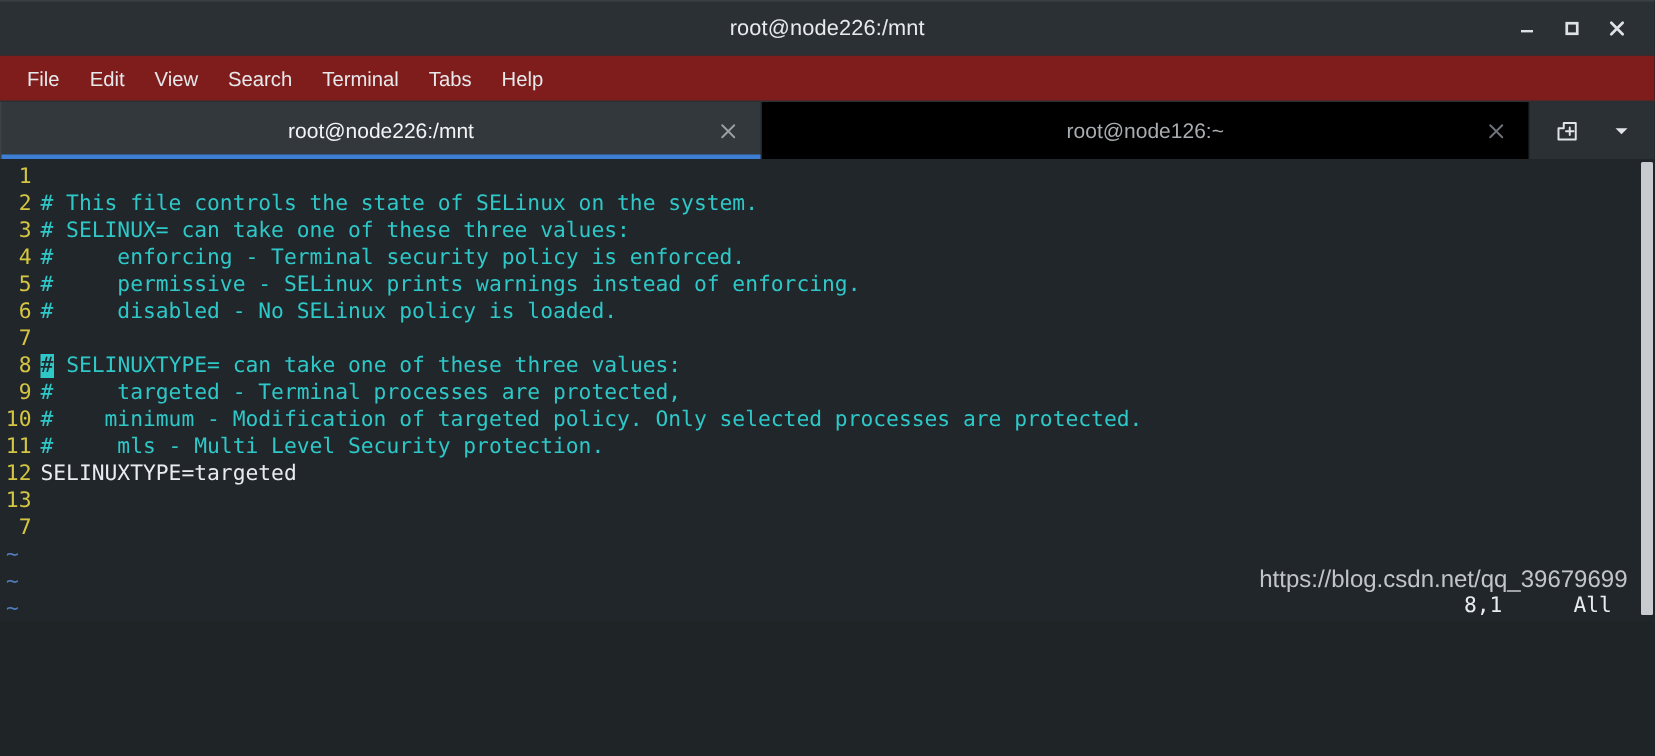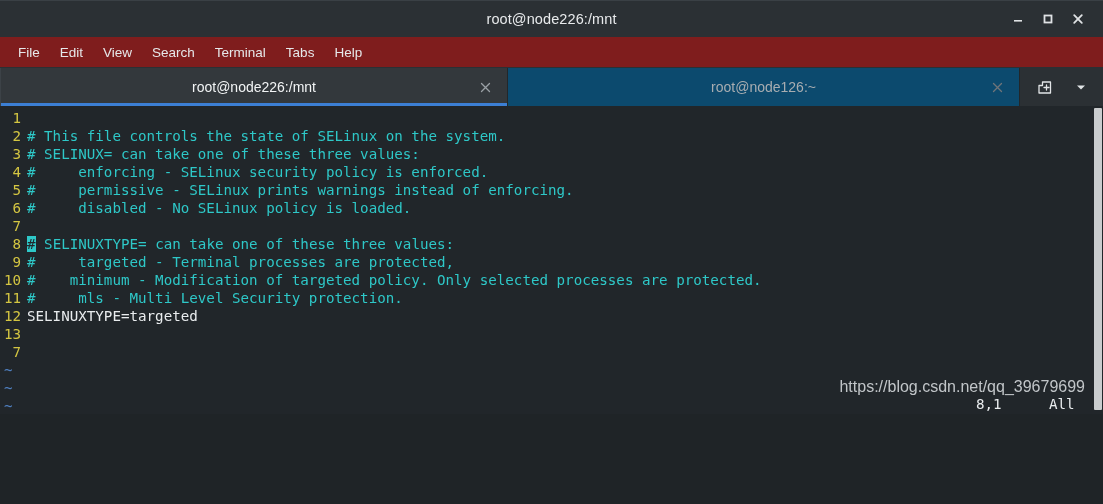--- a/index.html
+++ b/index.html
@@ -94,21 +94,21 @@
     box-sizing: border-box;
   }
   #tab-0 {
     width: 508px;
     background: #33383c;
     border-left: 1px solid #3c4247;
     border-right: 1px solid #22272a;
   }
   #tab-1 {
     width: 512px;
-    background: #0c4a6e;
+    background: #000000;
     border-right: 1px solid #22272a;
   }
   .tab-title {
     font-size: 14px;
     white-space: nowrap;
   }
   #tab-0 .tab-title { color: #f2f4f5; }
   #tab-1 .tab-title { color: #a8adb1; }
   .tab-close {
     position: absolute;
@@ -321,21 +321,21 @@
     </div>
   </div>
 
   <div id="terminal">
 
     <div id="screen">
       <div id="lines-container">
           <div class="row"><span class="lnum">1</span><span class="ltext"></span></div>
           <div class="row"><span class="lnum">2</span><span class="ltext"><span class="c-comment"># This file controls the state of SELinux on the system.</span></span></div>
           <div class="row"><span class="lnum">3</span><span class="ltext"><span class="c-comment"># SELINUX= can take one of these three values:</span></span></div>
-          <div class="row"><span class="lnum">4</span><span class="ltext"><span class="c-comment">#     enforcing - SELinux security policy is enforced.</span></span></div>
+          <div class="row"><span class="lnum">4</span><span class="ltext"><span class="c-comment">#     enforcing - Terminal security policy is enforced.</span></span></div>
           <div class="row"><span class="lnum">5</span><span class="ltext"><span class="c-comment">#     permissive - SELinux prints warnings instead of enforcing.</span></span></div>
           <div class="row"><span class="lnum">6</span><span class="ltext"><span class="c-comment">#     disabled - No SELinux policy is loaded.</span></span></div>
           <div class="row"><span class="lnum">7</span></div>
           <div class="row"><span class="lnum">8</span><span class="ltext"><span class="cursor">#</span><span class="c-comment"> SELINUXTYPE= can take one of these three values:</span></span></div>
           <div class="row"><span class="lnum">9</span><span class="ltext"><span class="c-comment">#     targeted - Terminal processes are protected,</span></span></div>
           <div class="row"><span class="lnum">10</span><span class="ltext"><span class="c-comment">#    minimum - Modification of targeted policy. Only selected processes are protected.</span></span></div>
           <div class="row"><span class="lnum">11</span><span class="ltext"><span class="c-comment">#     mls - Multi Level Security protection.</span></span></div>
           <div class="row"><span class="lnum">12</span><span class="ltext"><span class="c-code">SELINUXTYPE=targeted</span></span></div>
           <div class="row"><span class="lnum">13</span><span class="ltext"></span></div>
           <div class="row"><span class="lnum">7</span><span class="ltext"></span></div>

